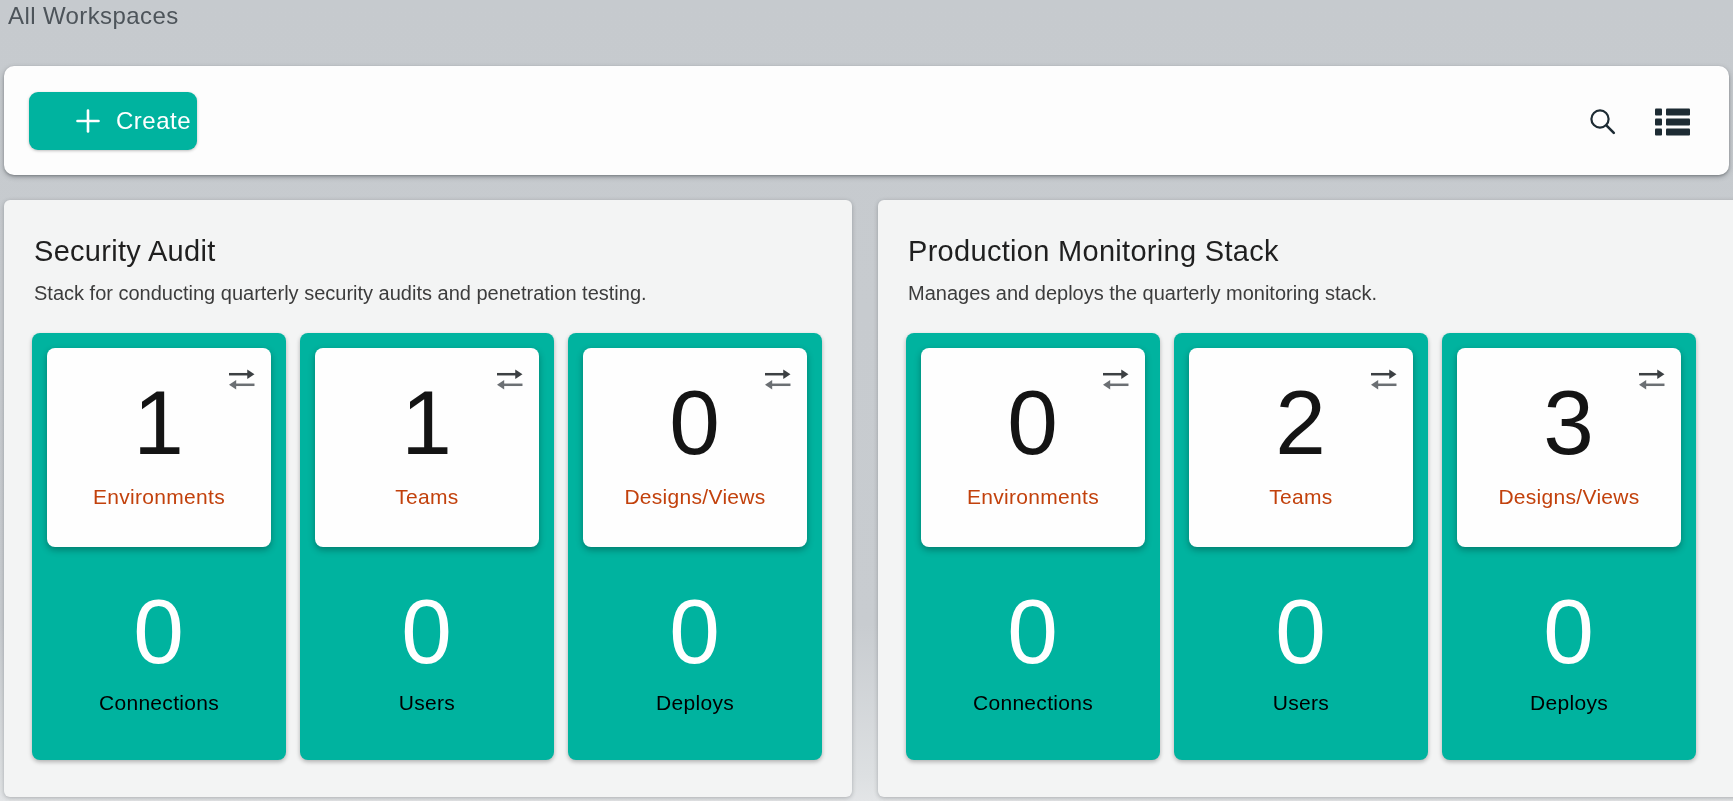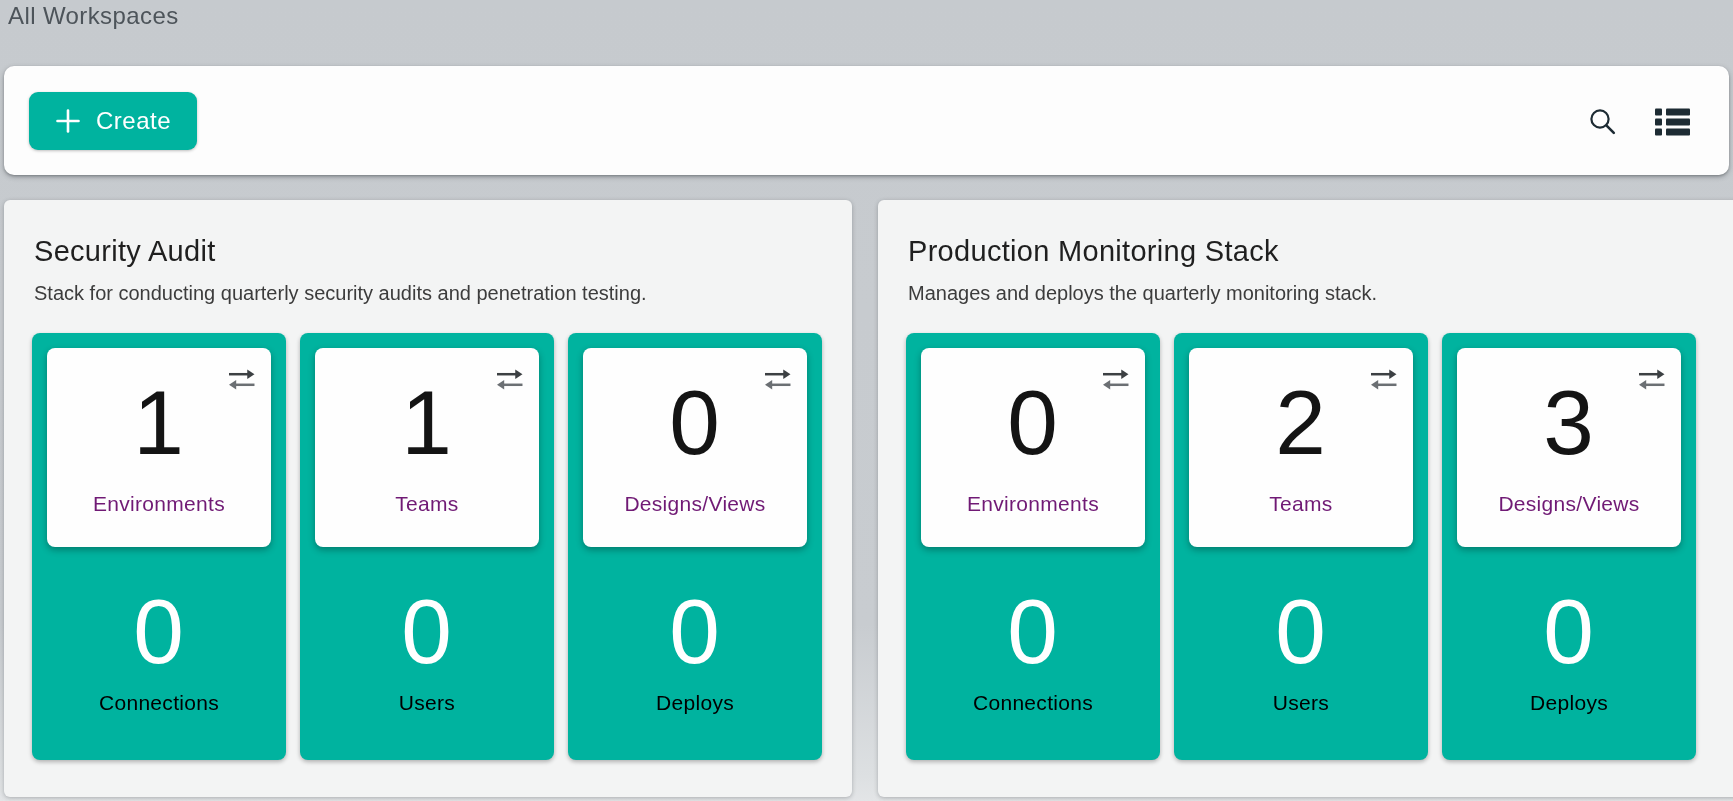--- a/index.html
+++ b/index.html
@@ -15,21 +15,21 @@
   
   .toolbar{
     position:absolute;left:4px;top:66px;width:1725px;height:109px;
     background:#fdfdfd;border-radius:10px;
     box-shadow:0 2px 5px rgba(50,55,60,.38),0 1px 2px rgba(50,55,60,.25);
     box-sizing:border-box;
   }
   .create-btn{
     position:absolute;left:25px;top:26px;width:168px;height:58px;
     background:#00B39F;border:none;border-radius:9px;cursor:pointer;
-    display:flex;align-items:center;justify-content:center;gap:15px;
+    display:flex;align-items:center;justify-content:flex-end;gap:15px;
     color:#fff;font-family:inherit;font-size:24px;letter-spacing:.5px;
     box-shadow:0 1px 3px rgba(0,0,0,.25);
   }
   .toolbar-icons{
     position:absolute;right:37px;top:0;height:100%;
     display:flex;align-items:center;gap:34px;
   }
   .icon-btn{
     background:none;border:none;padding:2px;cursor:pointer;line-height:0;
   }
@@ -59,21 +59,21 @@
     padding:15px 15px 0 15px;
   }
   .tile-top{
     position:relative;height:199px;box-sizing:border-box;
     background:#fefefe;border-radius:8px;text-align:center;
     box-shadow:0 3px 7px rgba(0,0,0,.30);
     cursor:pointer;
   }
   .swap-icon{position:absolute;top:19px;right:14px;}
   .stat-num{font-size:91px;line-height:1;color:#141414;padding-top:29px;letter-spacing:1px;}
-  .stat-lbl{font-size:21px;color:#701a75;margin-top:24px;letter-spacing:.3px;}
+  .stat-lbl{font-size:21px;color:#c2410c;margin-top:17px;letter-spacing:.3px;}
   .tile-bottom{height:213px;text-align:center;cursor:pointer;}
   .stat-num.light{color:#ffffff;padding-top:39px;}
   .stat-lbl.light{color:#000000;margin-top:14px;}
 </style>
 </head>
 <body>
 
 <div class="page-title">All Workspaces</div>
 
 <div class="toolbar">

